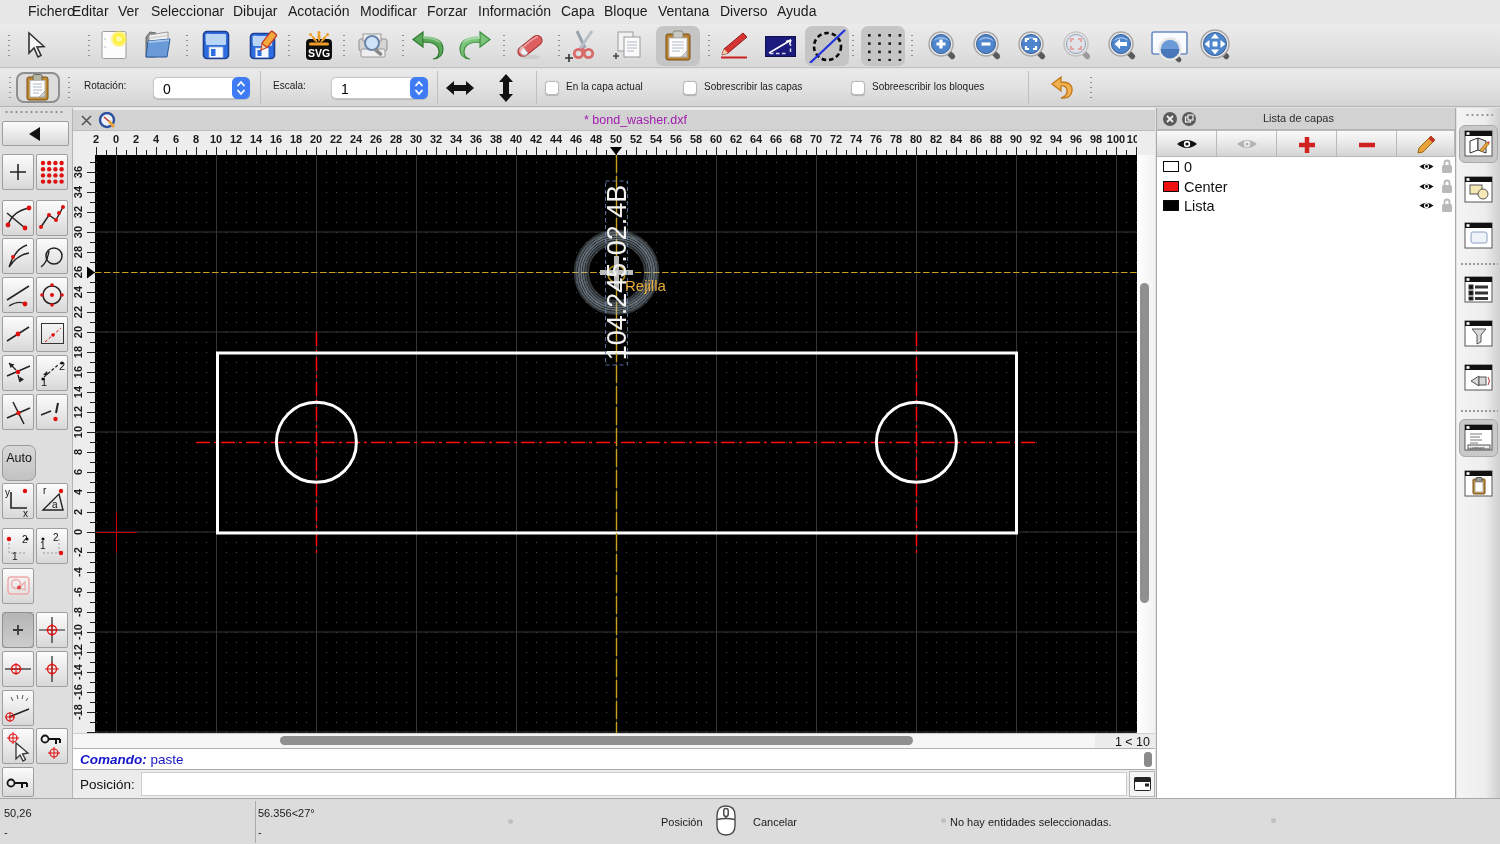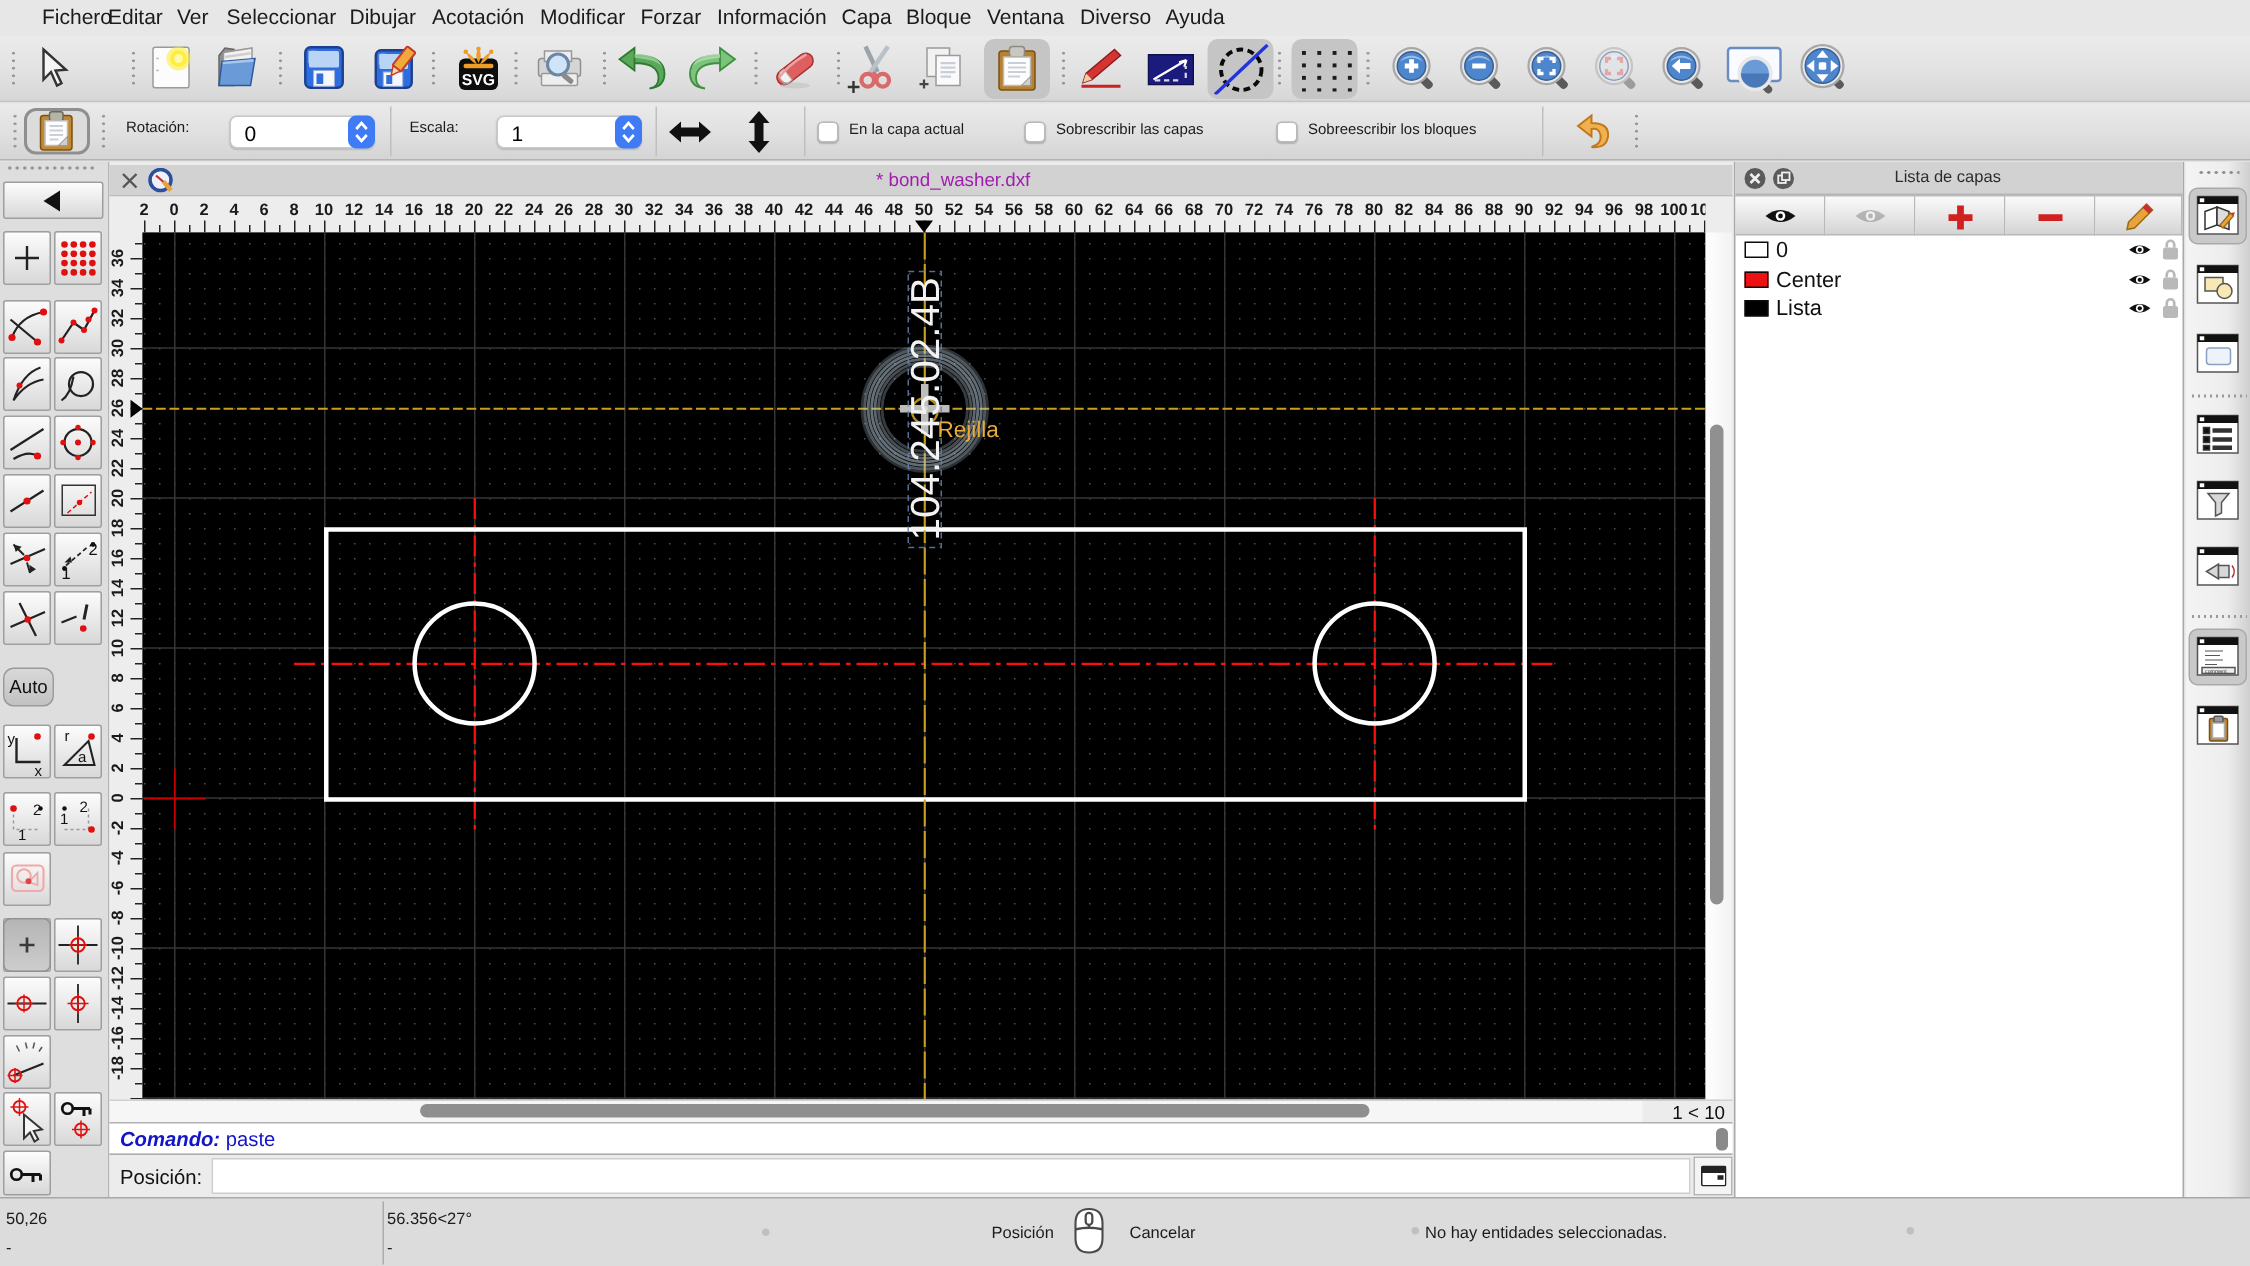--- a/index.html
+++ b/index.html
@@ -421,21 +421,21 @@
           <circle cx="15.5" cy="18" r="2.2" fill="#e01010"></circle>
         </svg>
       </div>
       <div class="pbtn abs" style="left:36px;top:286px;width:32px;height:36px">
         <svg width="30" height="34" viewBox="0 0 30 34" style="position:absolute;left:0;top:0">
           <path d="M4 20 L14 16" stroke="#222" stroke-width="1.5"></path>
           <path d="M21 8 L19 18" stroke="#222" stroke-width="2"></path>
           <circle cx="18.5" cy="24" r="2.2" fill="#e01010"></circle>
         </svg>
       </div>
-      <div class="abs" style="left:2px;top:337px;width:34px;height:26px;background:linear-gradient(180deg,#d8d8d8,#c2c2c2);border:1px solid #9a9a9a;border-radius:7px;text-align:center;font-size:12.5px;color:#111;line-height:24px">Auto</div>
+      <div class="abs" style="left:2px;top:337px;width:34px;height:36px;background:linear-gradient(180deg,#d8d8d8,#c2c2c2);border:1px solid #9a9a9a;border-radius:7px;text-align:center;font-size:12.5px;color:#111;line-height:24px">Auto</div>
       <div class="pbtn abs" style="left:2px;top:375px;width:32px;height:36px">
         <svg width="30" height="34" viewBox="0 0 30 34" style="position:absolute;left:0;top:0">
           <path d="M8 8 L8 24 L24 24" stroke="#222" stroke-width="1.6" fill="none"></path>
           <text x="2" y="12" font-size="10" fill="#111" font-family="Liberation Sans">y</text>
           <text x="20" y="33" font-size="10" fill="#111" font-family="Liberation Sans">x</text>
           <circle cx="22" cy="7" r="2.2" fill="#e01010"></circle>
         </svg>
       </div>
       <div class="pbtn abs" style="left:36px;top:375px;width:32px;height:36px">
         <svg width="30" height="34" viewBox="0 0 30 34" style="position:absolute;left:0;top:0">

